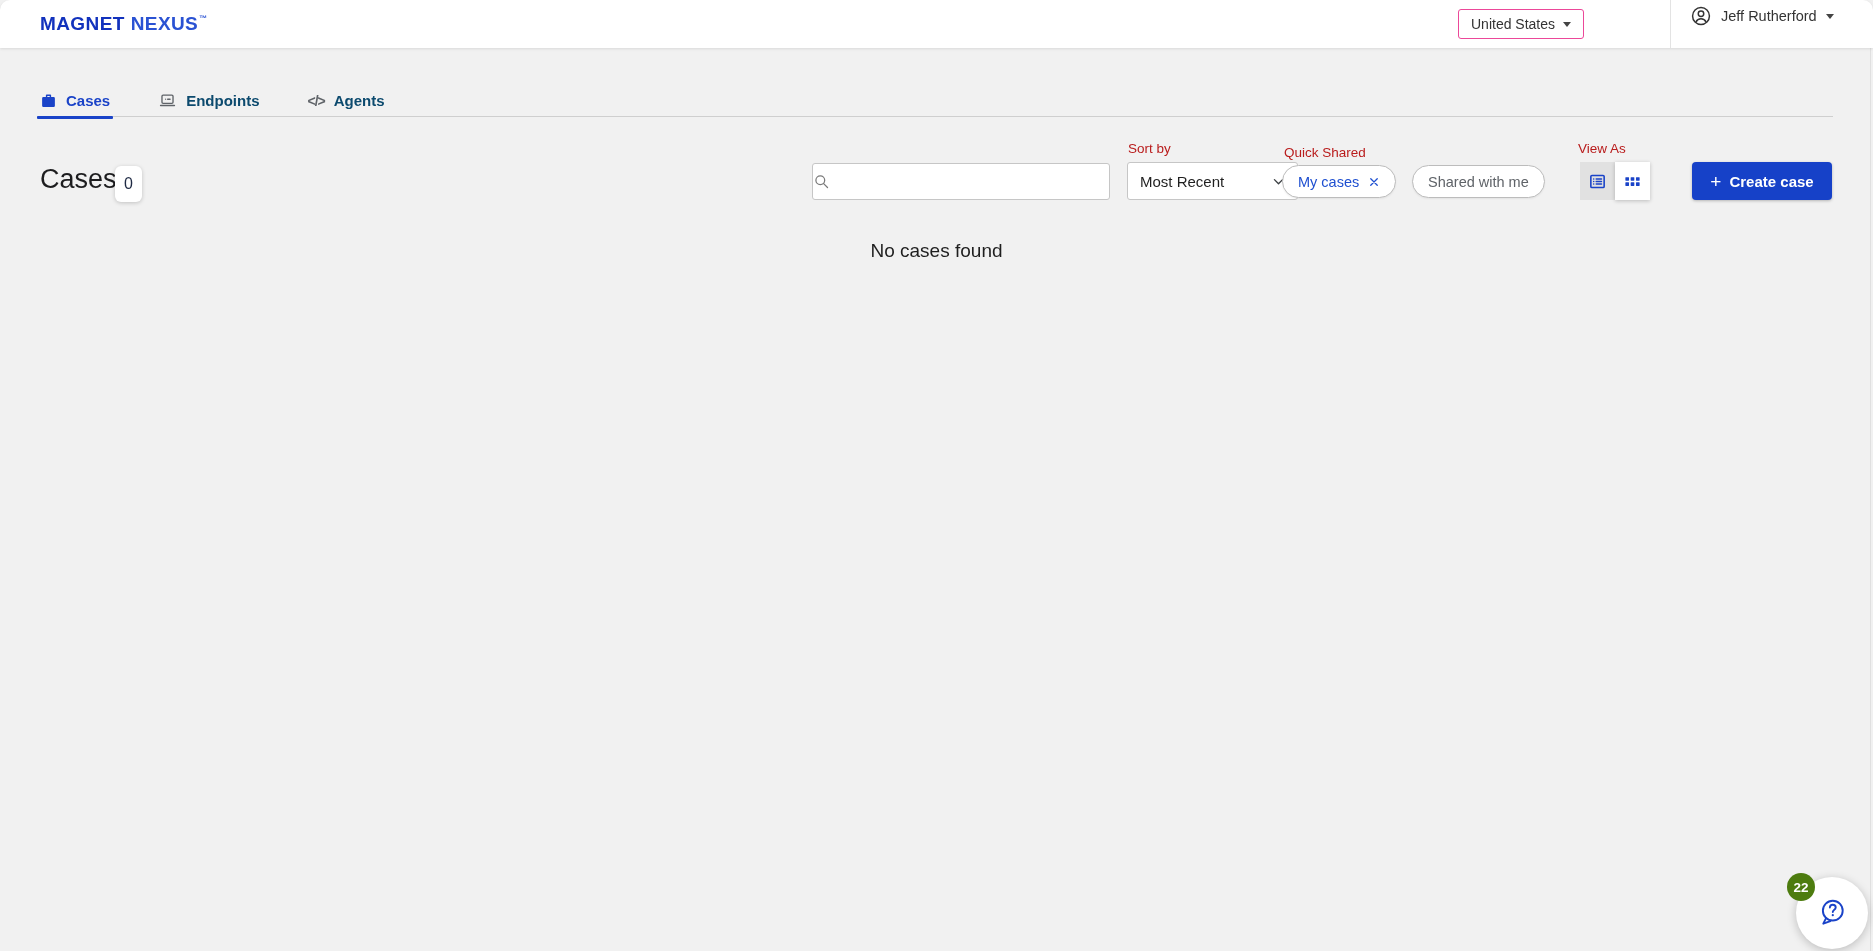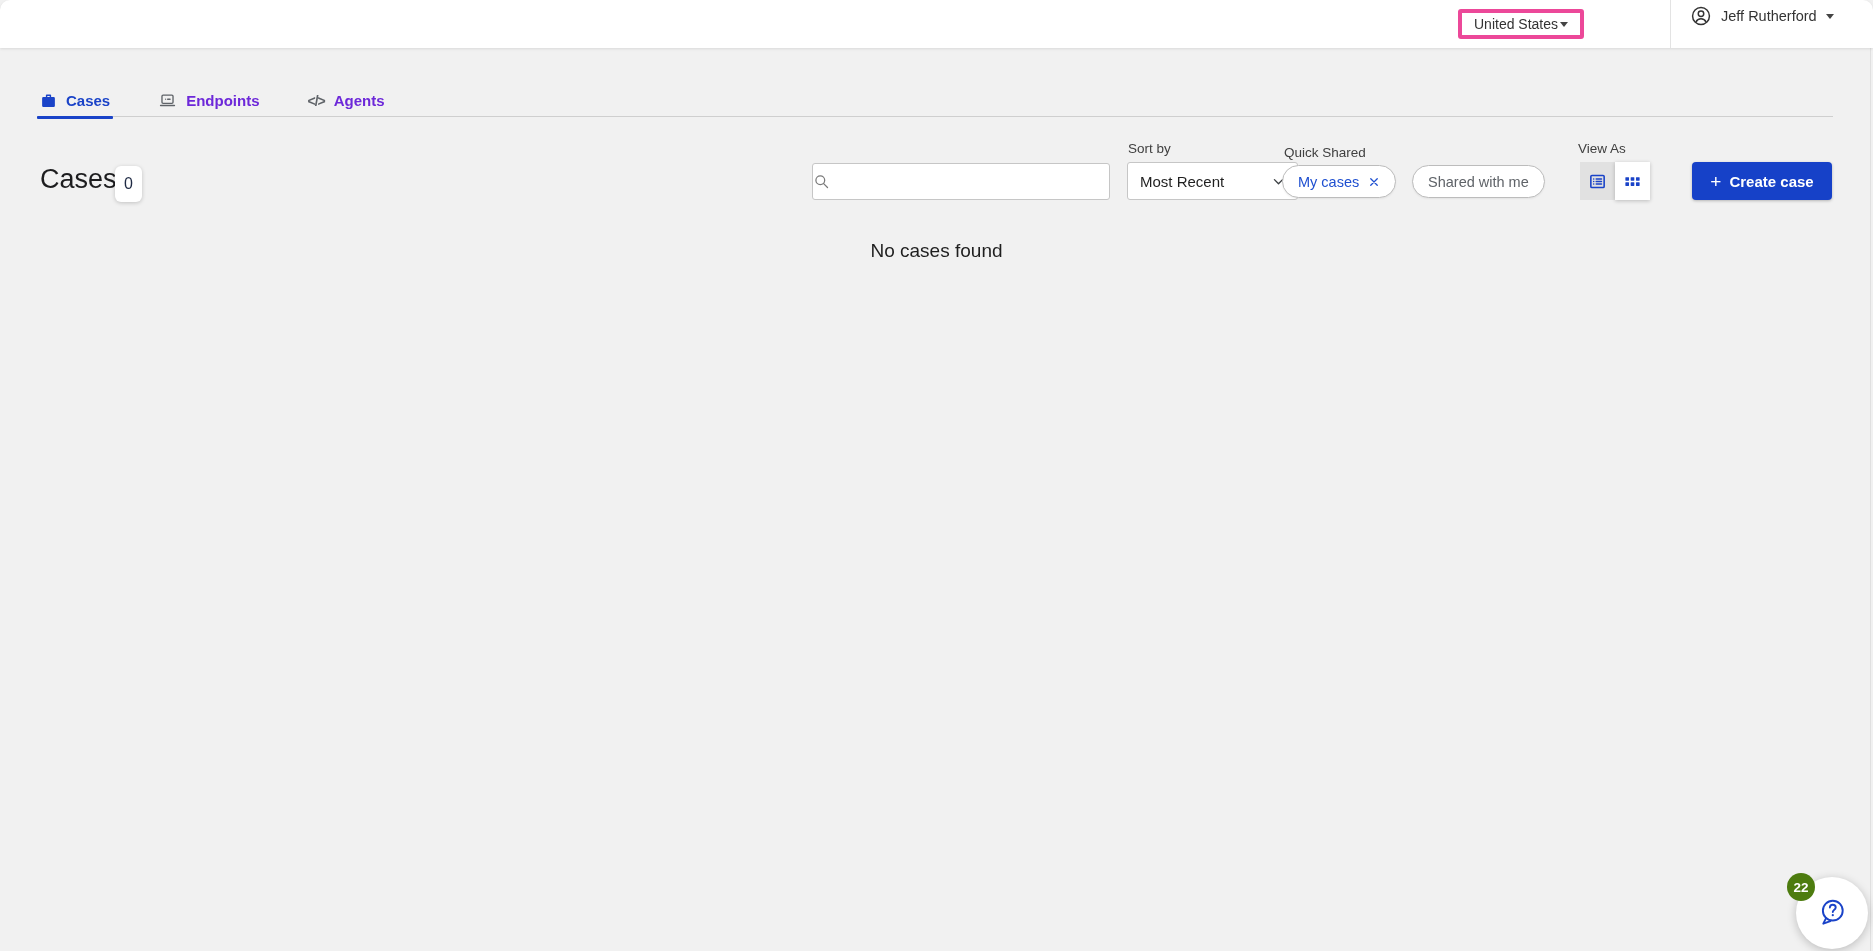--- a/index.html
+++ b/index.html
@@ -23,21 +23,21 @@
     position: absolute; left: 40px; top: 0; height: 48px;
     display: flex; align-items: center;
     font-size: 19px; font-weight: 800; letter-spacing: 0.4px;
     cursor: pointer;
   }
   .logo .brand { color: #1232bd; }
   .logo .product { color: #2a52d3; margin-left: 6px; }
   .logo .tm { color: #2a52d3; font-size: 8px; font-weight: 700; vertical-align: super; margin-left: 1px; position: relative; top: -6px; }
   .region-select {
     position: absolute; left: 1458px; top: 9px; width: 126px; height: 30px;
-    background: #fff; border: 4px solid #ec4899; border-radius: 3px;
+    background: #fff; border: 1px solid #ec4899; border-radius: 3px;
     display: flex; align-items: center; justify-content: space-between;
     padding: 0 12px; cursor: pointer;
   }
   .region-select .value { font-size: 14px; color: #333; }
   .caret-down {
     width: 0; height: 0;
     border-left: 4.5px solid transparent; border-right: 4.5px solid transparent;
     border-top: 5.5px solid #444;
   }
   .header-divider {
@@ -53,21 +53,21 @@
   
   .tabs {
     position: absolute; left: 37px; top: 84px; width: 1796px; height: 33px;
     border-bottom: 1px solid #cfcfcf;
     display: flex; align-items: flex-start;
   }
   .tab {
     height: 33px; display: flex; align-items: center; gap: 9px;
     padding: 0 3px; margin-right: 42px; cursor: pointer; position: relative;
   }
-  .tab .tab-label { font-size: 15px; font-weight: 600; color: #6d28d9; }
+  .tab .tab-label { font-size: 15px; font-weight: 600; color: #0c4a6e; }
   .tab.active .tab-label { color: #1a43c8; }
   .tab.active::after {
     content: ""; position: absolute; left: 0; right: 0; bottom: -2px;
     height: 3px; background: #1a43c8; border-radius: 1px;
   }
   .code-glyph { font-size: 14px; font-weight: 700; color: #5f6368; letter-spacing: -1px; }
 
   
   .page-title {
     position: absolute; left: 40px; top: 164px;
@@ -85,21 +85,21 @@
     background: #fff; border: 1px solid #c6c6c6; border-radius: 3px;
     display: flex; align-items: center;
   }
   .search-input {
     flex: 1; height: 100%; border: none; outline: none; background: transparent;
     font-family: "Liberation Sans", sans-serif;
     font-size: 15px; color: #333; padding: 0 6px 0 13px;
   }
   .search-input::placeholder { font-style: italic; color: #8f8f8f; }
   .search-icon-wrap { padding-right: 10px; display: flex; }
-  .field-label { position: absolute; font-size: 13.5px; color: #404040; }
+  .field-label { position: absolute; font-size: 13.5px; color: #b91c1c; }
   .sort-label { left: 1128px; top: 141px; }
   .sort-select {
     position: absolute; left: 1127px; top: 162px; width: 171px; height: 38px;
     background: #fff; border: 1px solid #c6c6c6; border-radius: 3px;
     display: flex; align-items: center; justify-content: space-between;
     padding: 0 11px 0 12px; cursor: pointer;
   }
   .sort-select .value { font-size: 15px; color: #1f1f1f; }
   .qf-label { left: 1284px; top: 145px; }
   .chip {
@@ -153,20 +153,25 @@
     color: #fff; font-size: 13.5px; font-weight: 700;
   }
   .right-edge-line {
     position: absolute; right: 2px; top: 48px; width: 1px; height: 903px; background: #e0e0e0;
   }
 </style>
 </head>
 <body>
 
 <div class="header">
+  <div class="logo">
+    <span class="brand">MAGNET</span>
+    <span class="product">NEXUS</span>
+    <span class="tm">™</span>
+  </div>
 
   <div class="region-select">
     <span class="value">United States</span>
     <span class="caret-down"></span>
   </div>
 
   <div class="header-divider"></div>
 
   <div class="user-menu">
     <svg class="icon-svg" width="22" height="22" viewBox="0 0 24 24" fill="none" stroke="#333" stroke-width="1.6">

